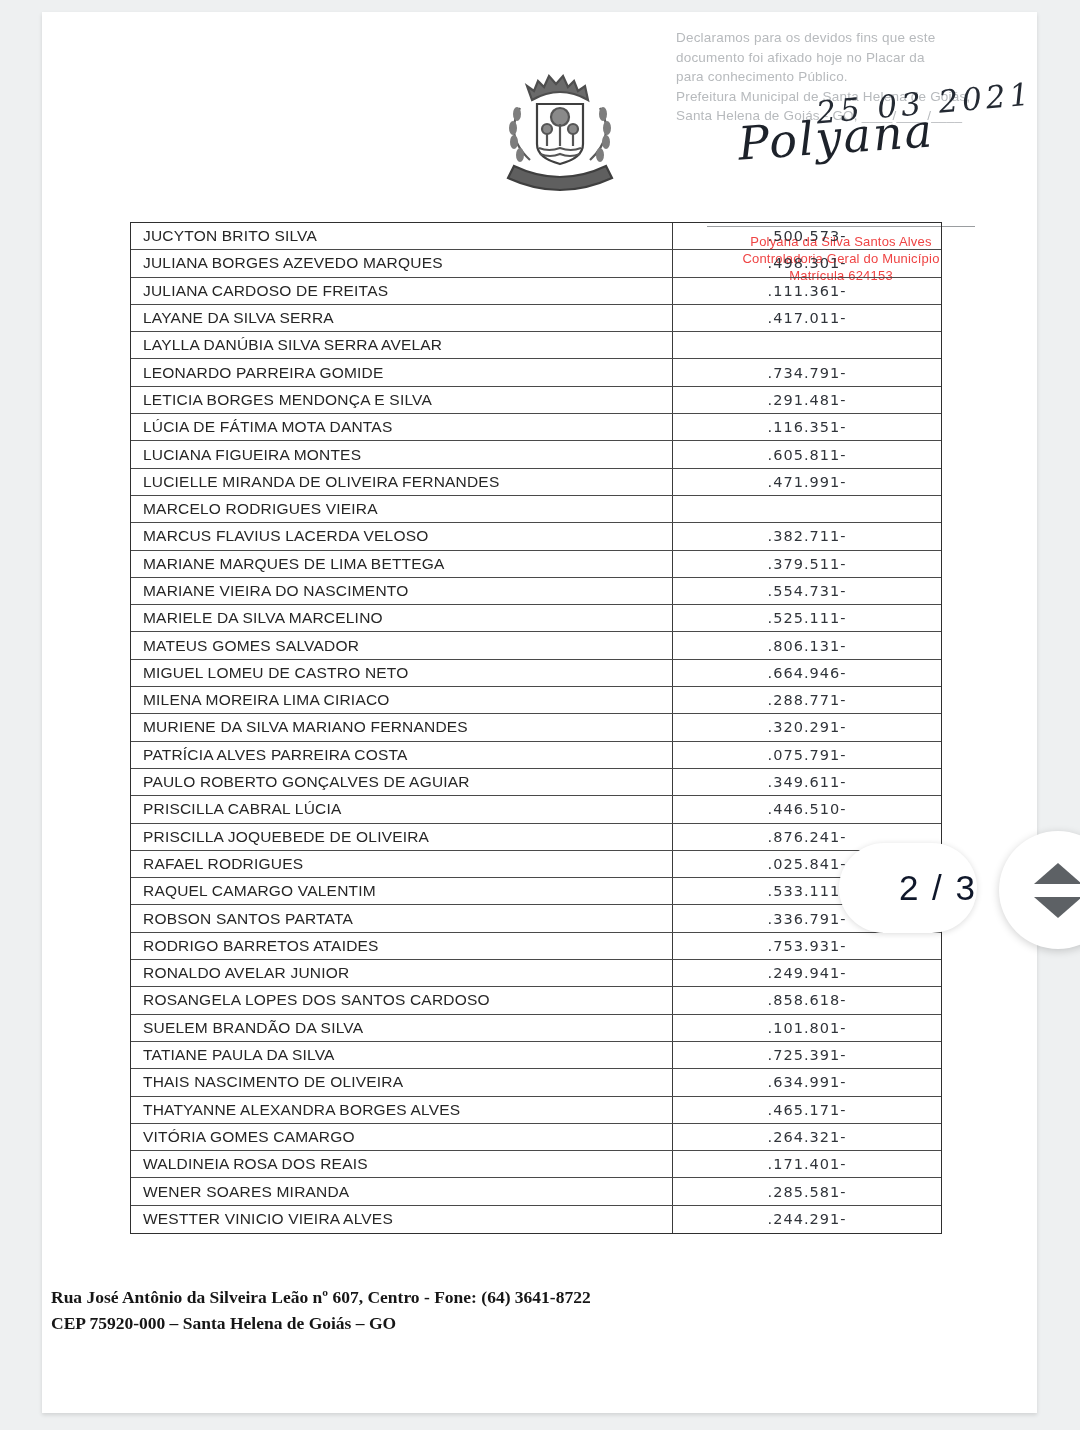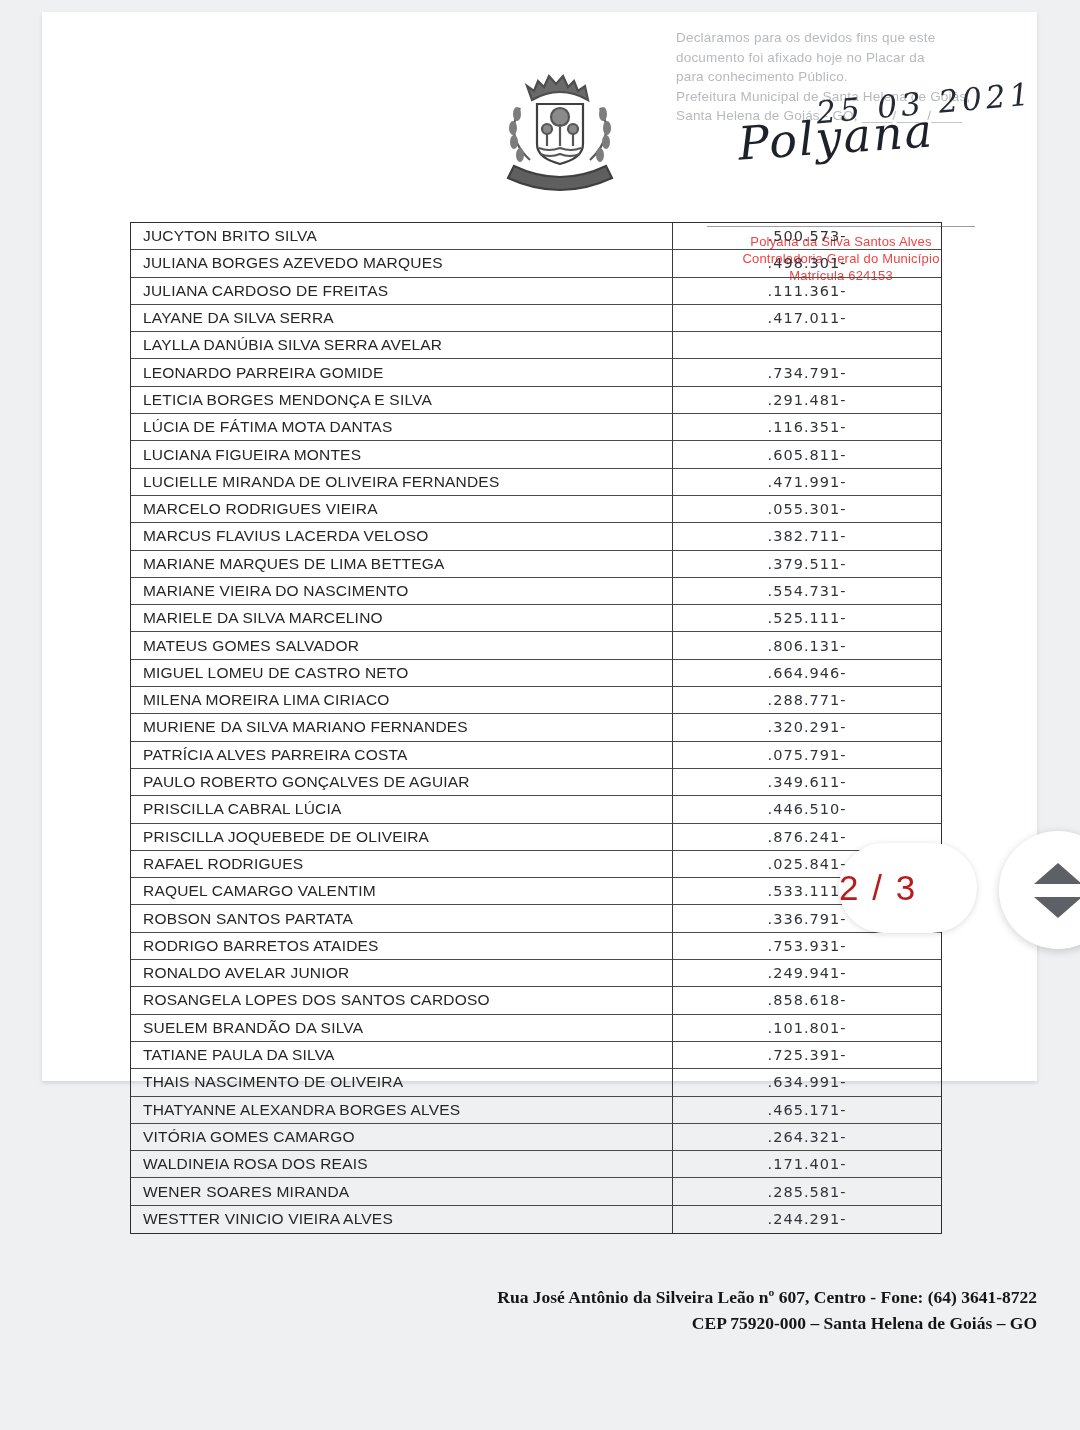--- a/index.html
+++ b/index.html
@@ -4,21 +4,21 @@
 <style>
   * { margin:0; padding:0; box-sizing:border-box; }
   html,body { width:1080px; height:1430px; }
   body {
     position:relative;
     background:#eef0f1;
     overflow:hidden;
     font-family:"Liberation Sans", sans-serif;
   }
   .paper {
-    position:absolute; left:42px; top:12px; width:995px; height:1069px;
+    position:absolute; left:42px; top:12px; width:995px; height:1401px;
     background:#ffffff;
     box-shadow:0 2px 4px rgba(0,0,0,.12);
   }
   
   .crest { position:absolute; left:438px; top:50px; width:160px; height:140px; }
   
   .stamp {
     position:absolute; left:634px; top:16px; width:330px;
     color:#b7babd; font-size:13.5px; line-height:19.5px;
     letter-spacing:.2px;
@@ -51,31 +51,31 @@
     font-size:15.5px; color:#262626; letter-spacing:.2px;
     white-space:nowrap; overflow:hidden;
   }
   .t-num {
     flex:1; display:flex; align-items:center; justify-content:center;
     font-size:14.5px; color:#30343a; letter-spacing:1px;
     font-family:"DejaVu Sans", sans-serif;
   }
   
   .footer {
-    position:absolute; left:0; right:0; top:1272px; text-align:right;
+    position:absolute; left:0; right:0; top:1272px; text-align:left;
     font-family:"Liberation Serif", serif; font-weight:bold;
-    font-size:17.5px; color:#161616; line-height:26px;
+    font-size:17.5px; color:#161616; line-height:26px;padding-left:9px;
   }
   
   .page-pill {
     position:absolute; left:839px; top:843px; width:138px; height:90px;
     background:#ffffff; border-radius:46px;
     box-shadow:0 1px 6px rgba(0,0,0,.14);
-    display:flex; align-items:center; justify-content:flex-start;
-    font-size:35px; color:#b91c1c; letter-spacing:2px;
+    display:flex; align-items:center; justify-content:flex-end;
+    font-size:35px; color:#0f172a; letter-spacing:2px;
   }
   .scroll-btn {
     position:absolute; left:999px; top:831px; width:118px; height:118px;
     background:#ffffff; border-radius:50%;
     box-shadow:0 2px 8px rgba(0,0,0,.18);
     display:flex; flex-direction:column; align-items:center; justify-content:center;
     gap:13px; cursor:pointer;
   }
   .tri-up { width:0; height:0; border-left:24px solid transparent; border-right:24px solid transparent; border-bottom:21px solid #5d6165; }
   .tri-down { width:0; height:0; border-left:24px solid transparent; border-right:24px solid transparent; border-top:21px solid #5d6165; }
@@ -173,21 +173,20 @@
         <div class="t-row">
           <div class="t-name">LUCIANA FIGUEIRA MONTES</div>
           <div class="t-num">.605.811-</div>
         </div>
         <div class="t-row">
           <div class="t-name">LUCIELLE MIRANDA DE OLIVEIRA FERNANDES</div>
           <div class="t-num">.471.991-</div>
         </div>
         <div class="t-row">
           <div class="t-name">MARCELO RODRIGUES VIEIRA</div>
-          <div class="t-num">.055.301-</div>
         </div>
         <div class="t-row">
           <div class="t-name">MARCUS FLAVIUS LACERDA VELOSO</div>
           <div class="t-num">.382.711-</div>
         </div>
         <div class="t-row">
           <div class="t-name">MARIANE MARQUES DE LIMA BETTEGA</div>
           <div class="t-num">.379.511-</div>
         </div>
         <div class="t-row">

